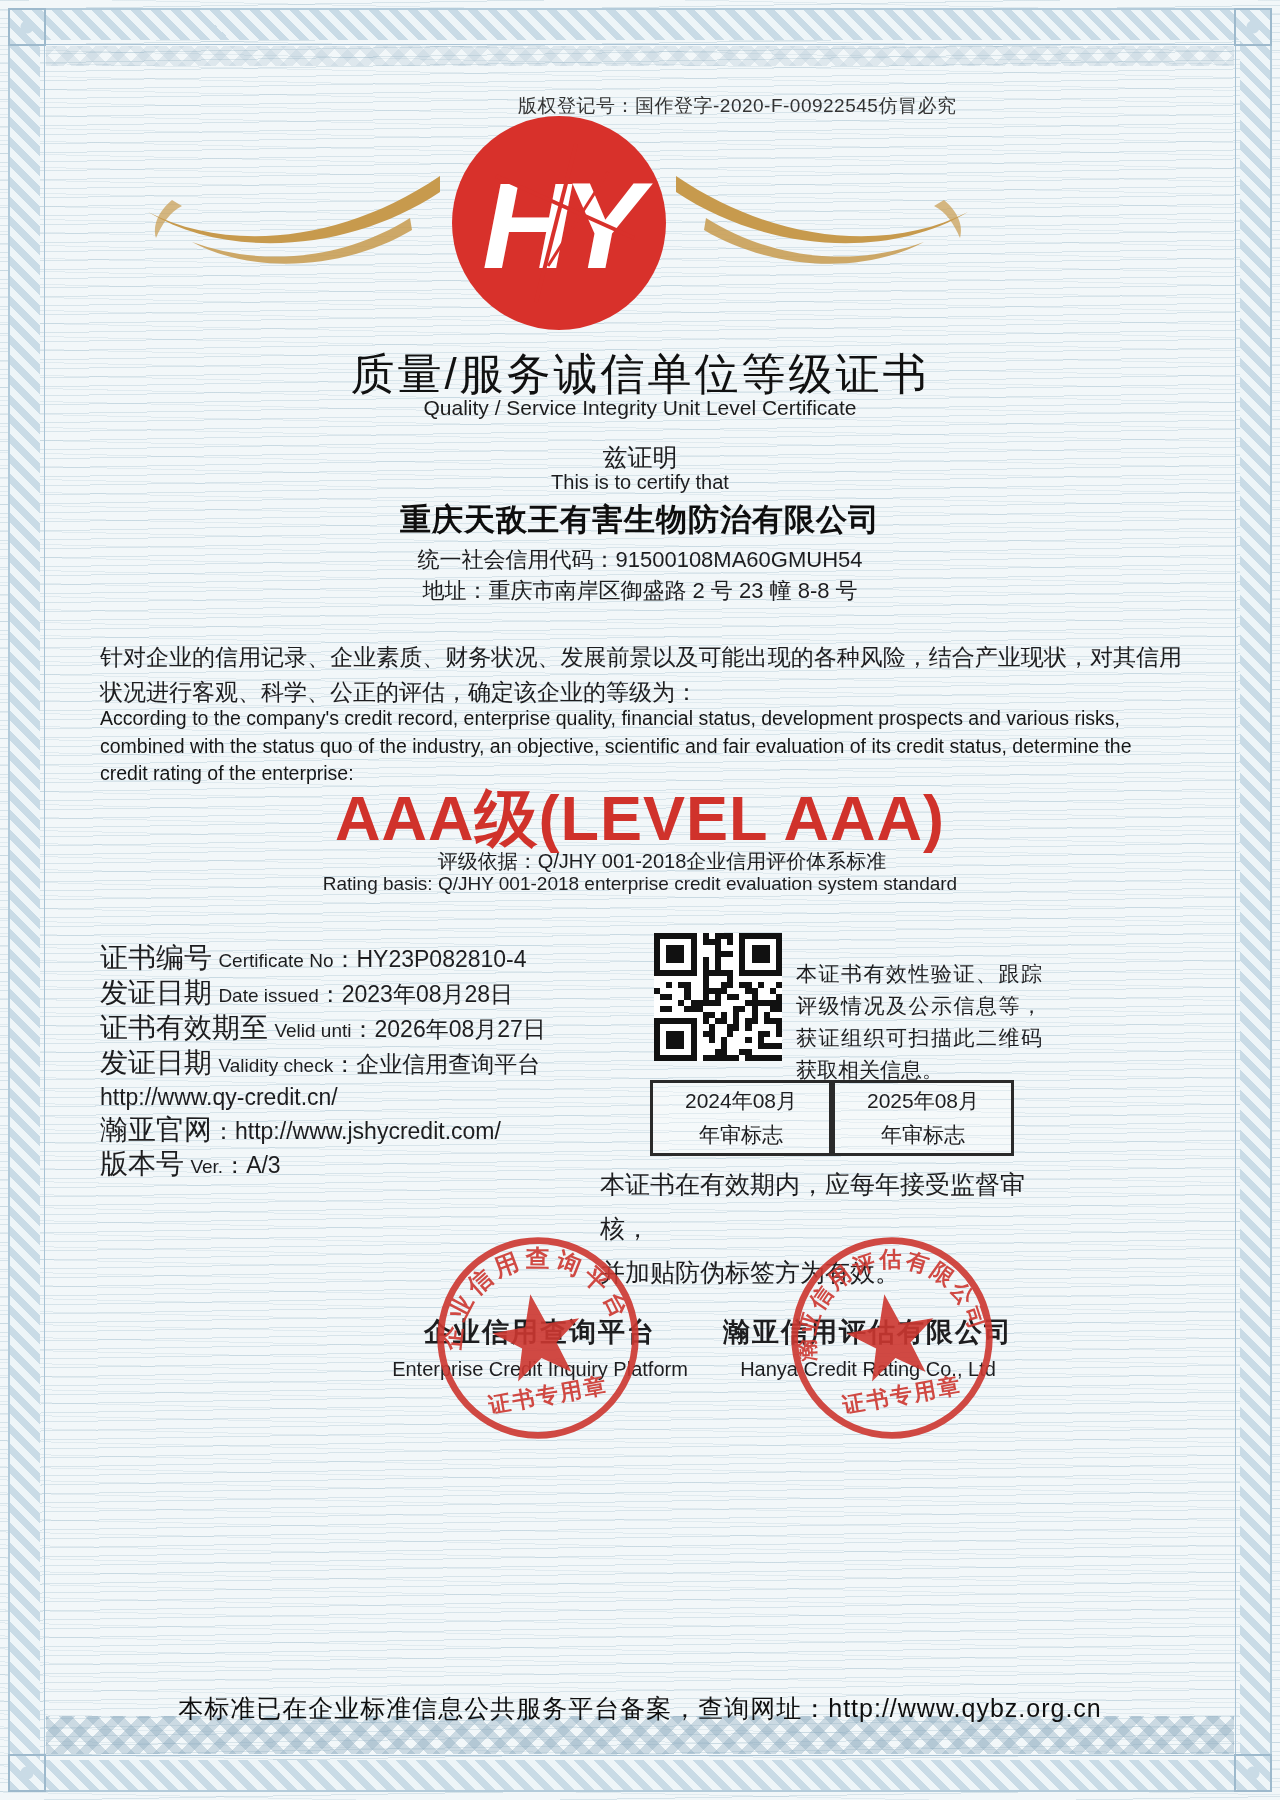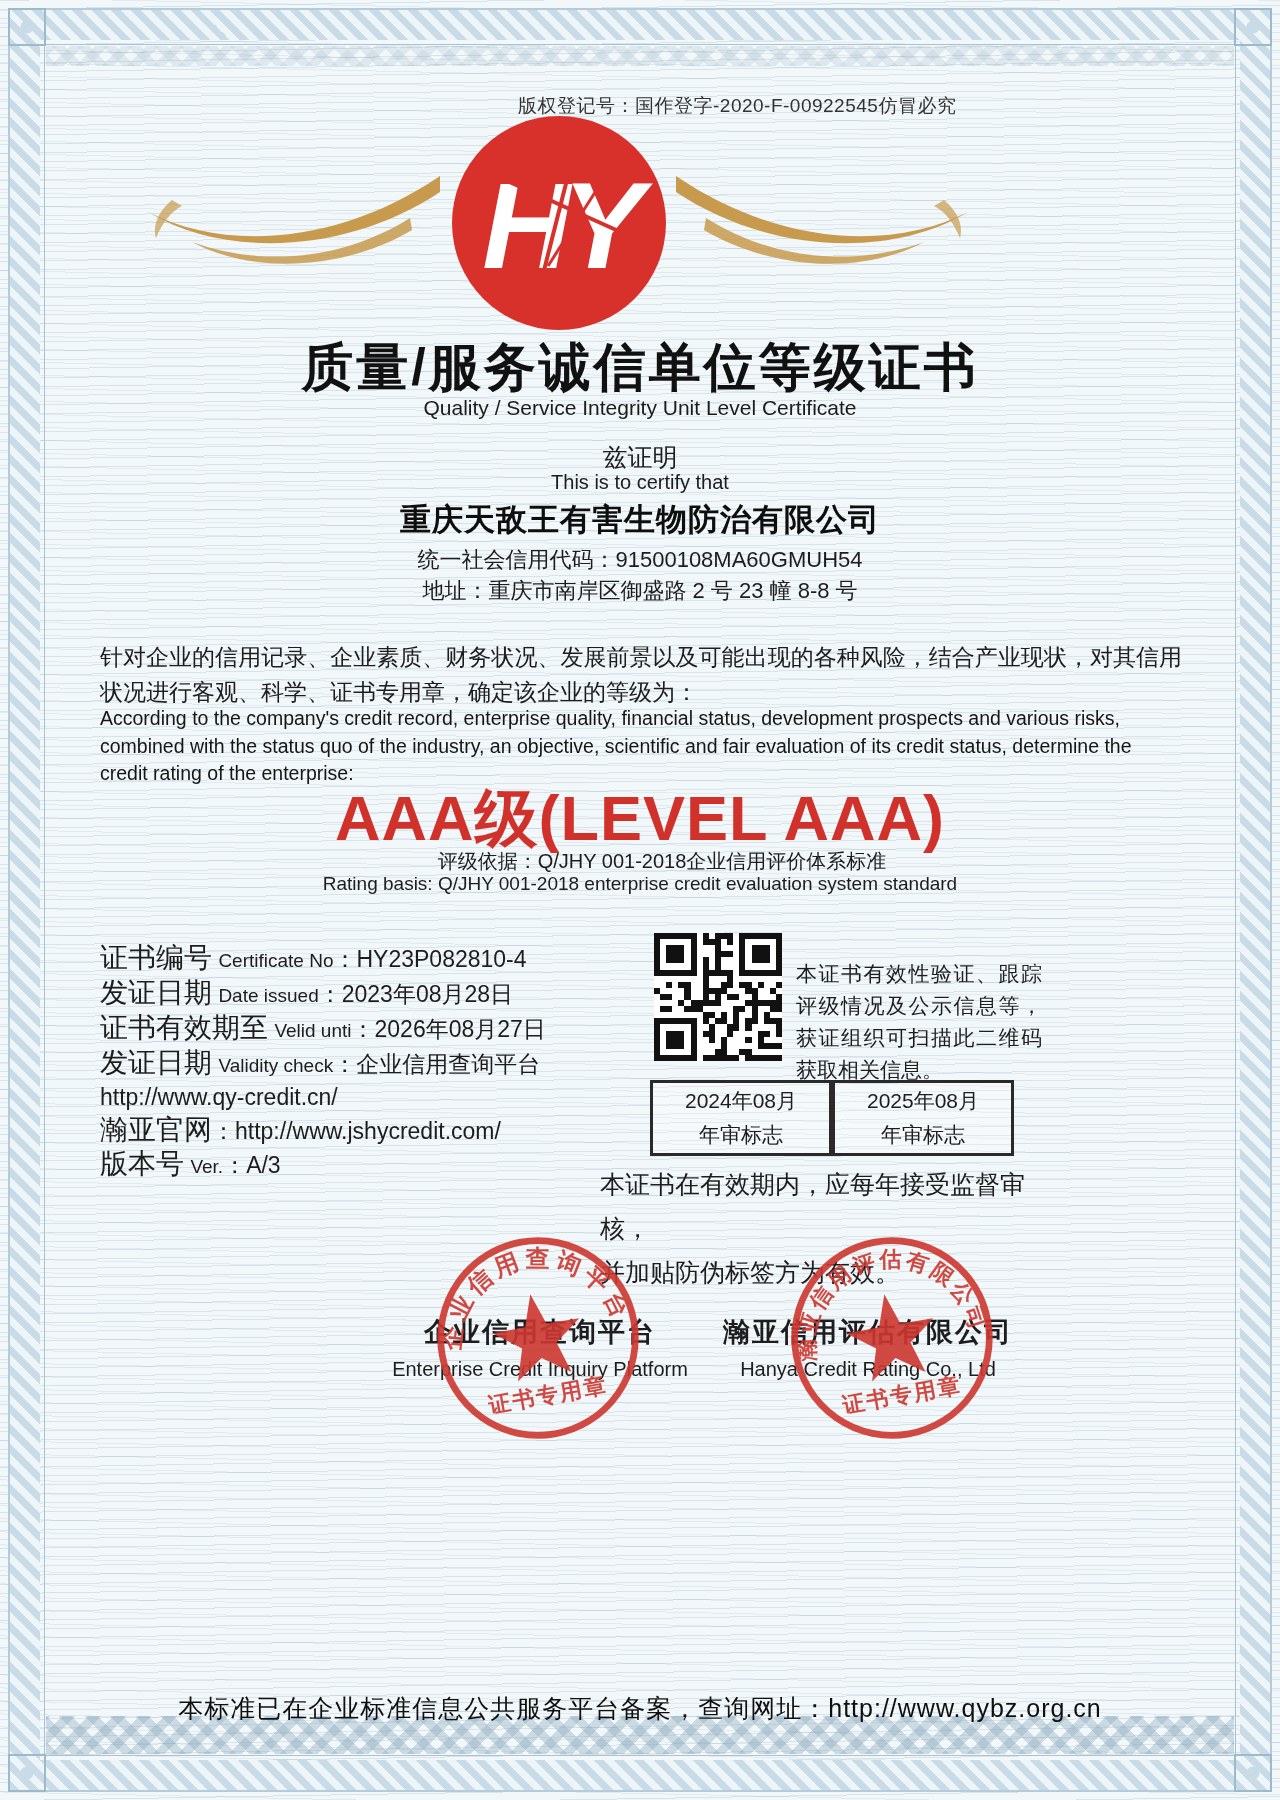--- a/index.html
+++ b/index.html
@@ -44,21 +44,21 @@
   .corner.tl{top:8px;left:8px;} .corner.tr{top:8px;right:8px;}
   .corner.bl{bottom:8px;left:8px;} .corner.br{bottom:8px;right:8px;}
 
   .copyright{top:93px;left:518px;font-size:19px;color:#333;letter-spacing:.5px;}
 
   .logo-circle{left:452px;top:116px;width:214px;height:214px;}
   .flourish{top:162px;width:306px;height:112px;}
   .flourish.left{left:142px;}
   .flourish.right{left:668px;transform:scaleX(-1);}
 
-  .title-cn{top:333px;font-size:52px;font-weight:700;letter-spacing:3px;color:#111;}
+  .title-cn{top:345px;font-size:44px;font-weight:400;letter-spacing:3px;color:#111;}
   .title-en{top:396px;font-size:21px;color:#1c1c1c;}
   .certify-cn{top:441px;font-size:25px;}
   .certify-en{top:471px;font-size:20px;}
   .company-name{top:499px;font-size:31px;font-weight:800;letter-spacing:1px;color:#0e0e0e;}
   .credit-code{top:545px;font-size:22px;}
   .address{top:576px;font-size:22px;}
 
   .para-cn{top:640px;left:100px;width:1082px;font-size:23px;line-height:1.5;text-align:justify;}
   .para-en{top:705px;left:100px;width:1082px;font-size:19.5px;line-height:1.42;color:#161616;}
   .rating{top:776px;font-size:63px;font-weight:800;letter-spacing:1px;}
@@ -130,21 +130,21 @@
 
   <div class="abs center title-cn">质量/服务诚信单位等级证书</div>
   <div class="abs center title-en">Quality / Service Integrity Unit Level Certificate</div>
   <div class="abs center certify-cn">兹证明</div>
   <div class="abs center certify-en">This is to certify that</div>
 
   <div class="abs center company-name">重庆天敌王有害生物防治有限公司</div>
   <div class="abs center credit-code">统一社会信用代码：91500108MA60GMUH54</div>
   <div class="abs center address">地址：重庆市南岸区御盛路 2 号 23 幢 8-8 号</div>
 
-  <div class="abs para-cn">针对企业的信用记录、企业素质、财务状况、发展前景以及可能出现的各种风险，结合产业现状，对其信用状况进行客观、科学、证书专用章，确定该企业的等级为：</div>
+  <div class="abs para-cn">针对企业的信用记录、企业素质、财务状况、发展前景以及可能出现的各种风险，结合产业现状，对其信用状况进行客观、科学、公正的评估，确定该企业的等级为：</div>
   <div class="abs para-en">According to the company's credit record, enterprise quality, financial status, development prospects and various risks, combined with the status quo of the industry, an objective, scientific and fair evaluation of its credit status, determine the credit rating of the enterprise:</div>
   <div class="abs center rating" style="color:#d0322b">AAA级(LEVEL AAA)</div>
   <div class="abs center basis-cn">评级依据：Q/JHY 001-2018企业信用评价体系标准</div>
   <div class="abs center basis-en">Rating basis: Q/JHY 001-2018 enterprise credit evaluation system standard</div>
 
   <div class="abs details">
     <div class="row">
       <span class="lbl-cn">证书编号</span>
       <span class="lbl-en">Certificate No</span><span>：</span><span class="val">HY23P082810-4</span>
     </div>

